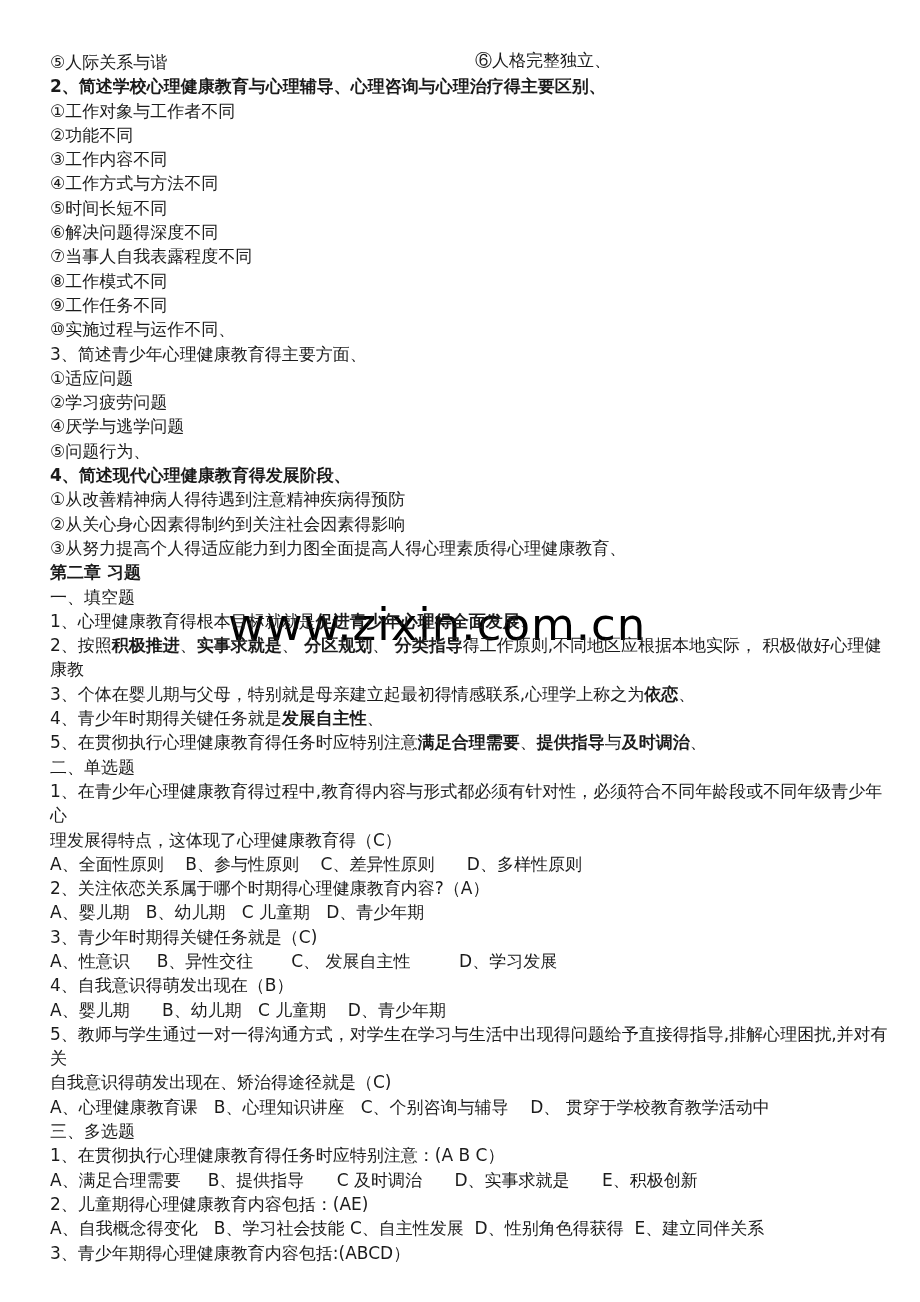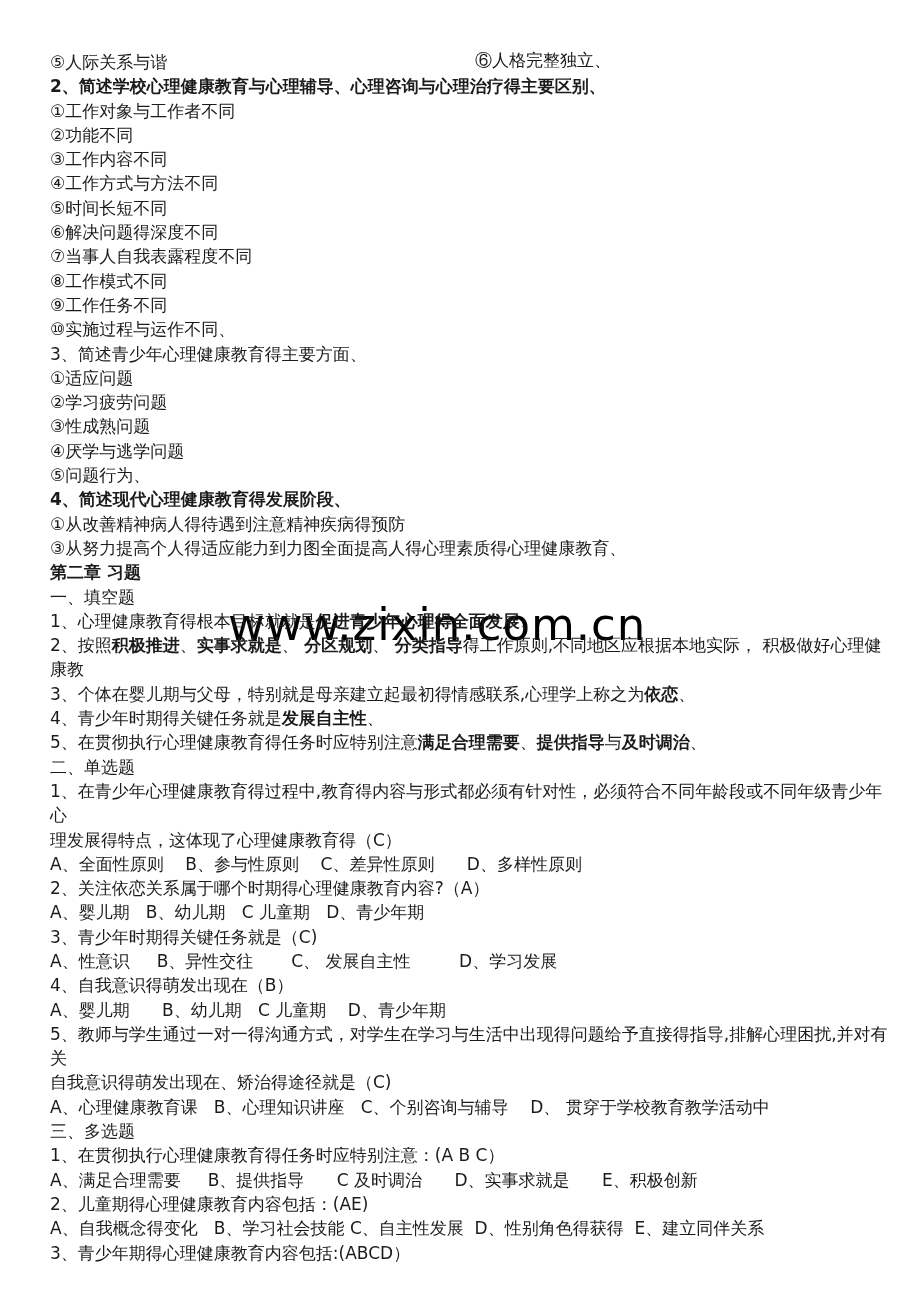--- a/index.html
+++ b/index.html
@@ -58,25 +58,25 @@
       <div class="line" data-name="list-item"><span data-name="text-segment">④工作方式与方法不同</span></div>
       <div class="line" data-name="list-item"><span data-name="text-segment">⑤时间长短不同</span></div>
       <div class="line" data-name="list-item"><span data-name="text-segment">⑥解决问题得深度不同</span></div>
       <div class="line" data-name="list-item"><span data-name="text-segment">⑦当事人自我表露程度不同</span></div>
       <div class="line" data-name="list-item"><span data-name="text-segment">⑧工作模式不同</span></div>
       <div class="line" data-name="list-item"><span data-name="text-segment">⑨工作任务不同</span></div>
       <div class="line" data-name="list-item"><span data-name="text-segment">⑩实施过程与运作不同、</span></div>
       <div class="line" data-name="heading"><span data-name="text-segment">3、简述青少年心理健康教育得主要方面、</span></div>
       <div class="line" data-name="list-item"><span data-name="text-segment">①适应问题</span></div>
       <div class="line" data-name="list-item"><span data-name="text-segment">②学习疲劳问题</span></div>
-      <div class="line" data-name="list-item"><span data-name="text-segment">③性成熟问题</span></div>
       <div class="line" data-name="list-item"><span data-name="text-segment">④厌学与逃学问题</span></div>
       <div class="line" data-name="list-item"><span data-name="text-segment">⑤问题行为、</span></div>
       <div class="line" data-name="heading"><span class="bold underline" data-name="text-segment">4、简述现代心理健康教育得发展阶段、</span></div>
       <div class="line" data-name="list-item"><span data-name="text-segment">①从改善精神病人得待遇到注意精神疾病得预防</span></div>
+      <div class="line" data-name="list-item"><span data-name="text-segment">②从关心身心因素得制约到关注社会因素得影响</span></div>
       <div class="line" data-name="list-item"><span data-name="text-segment">③从努力提高个人得适应能力到力图全面提高人得心理素质得心理健康教育、</span></div>
       <div class="line center" data-name="chapter-title"><span class="bold" data-name="text-segment">第二章 习题</span></div>
       <div class="line" data-name="section-heading"><span data-name="text-segment">一、填空题</span></div>
       <div class="line" data-name="fill-item"><span data-name="text-segment">1、心理健康教育得根本目标就就是</span><span class="bold underline" data-name="text-segment">促进青少年心理得全面发展</span><span data-name="text-segment">、</span></div>
       <div class="line" data-name="fill-item"><span data-name="text-segment">2、按照</span><span class="bold underline" data-name="text-segment">积极推进</span><span data-name="text-segment">、</span><span class="bold underline" data-name="text-segment">实事求就是</span><span data-name="text-segment">、 </span><span class="bold underline" data-name="text-segment">分区规划</span><span data-name="text-segment">、 </span><span class="bold underline" data-name="text-segment">分类指导</span><span data-name="text-segment">得工作原则,不同地区应根据本地实际， 积极做好心理健康教</span></div>
       <div class="line" data-name="fill-item"><span data-name="text-segment">3、个体在婴儿期与父母，特别就是母亲建立起最初得情感联系,心理学上称之为</span><span class="bold underline" data-name="text-segment">依恋</span><span data-name="text-segment">、</span></div>
       <div class="line" data-name="fill-item"><span data-name="text-segment">4、青少年时期得关键任务就是</span><span class="bold underline" data-name="text-segment">发展自主性</span><span data-name="text-segment">、</span></div>
       <div class="line" data-name="fill-item"><span data-name="text-segment">5、在贯彻执行心理健康教育得任务时应特别注意</span><span class="bold underline" data-name="text-segment">满足合理需要</span><span data-name="text-segment">、</span><span class="bold underline" data-name="text-segment">提供指导</span><span data-name="text-segment">与</span><span class="bold underline" data-name="text-segment">及时调治</span><span data-name="text-segment">、</span></div>
       <div class="line" data-name="section-heading"><span data-name="text-segment">二、单选题</span></div>
       <div class="line" data-name="question"><span data-name="text-segment">1、在青少年心理健康教育得过程中,教育得内容与形式都必须有针对性，必须符合不同年龄段或不同年级青少年心</span></div>

